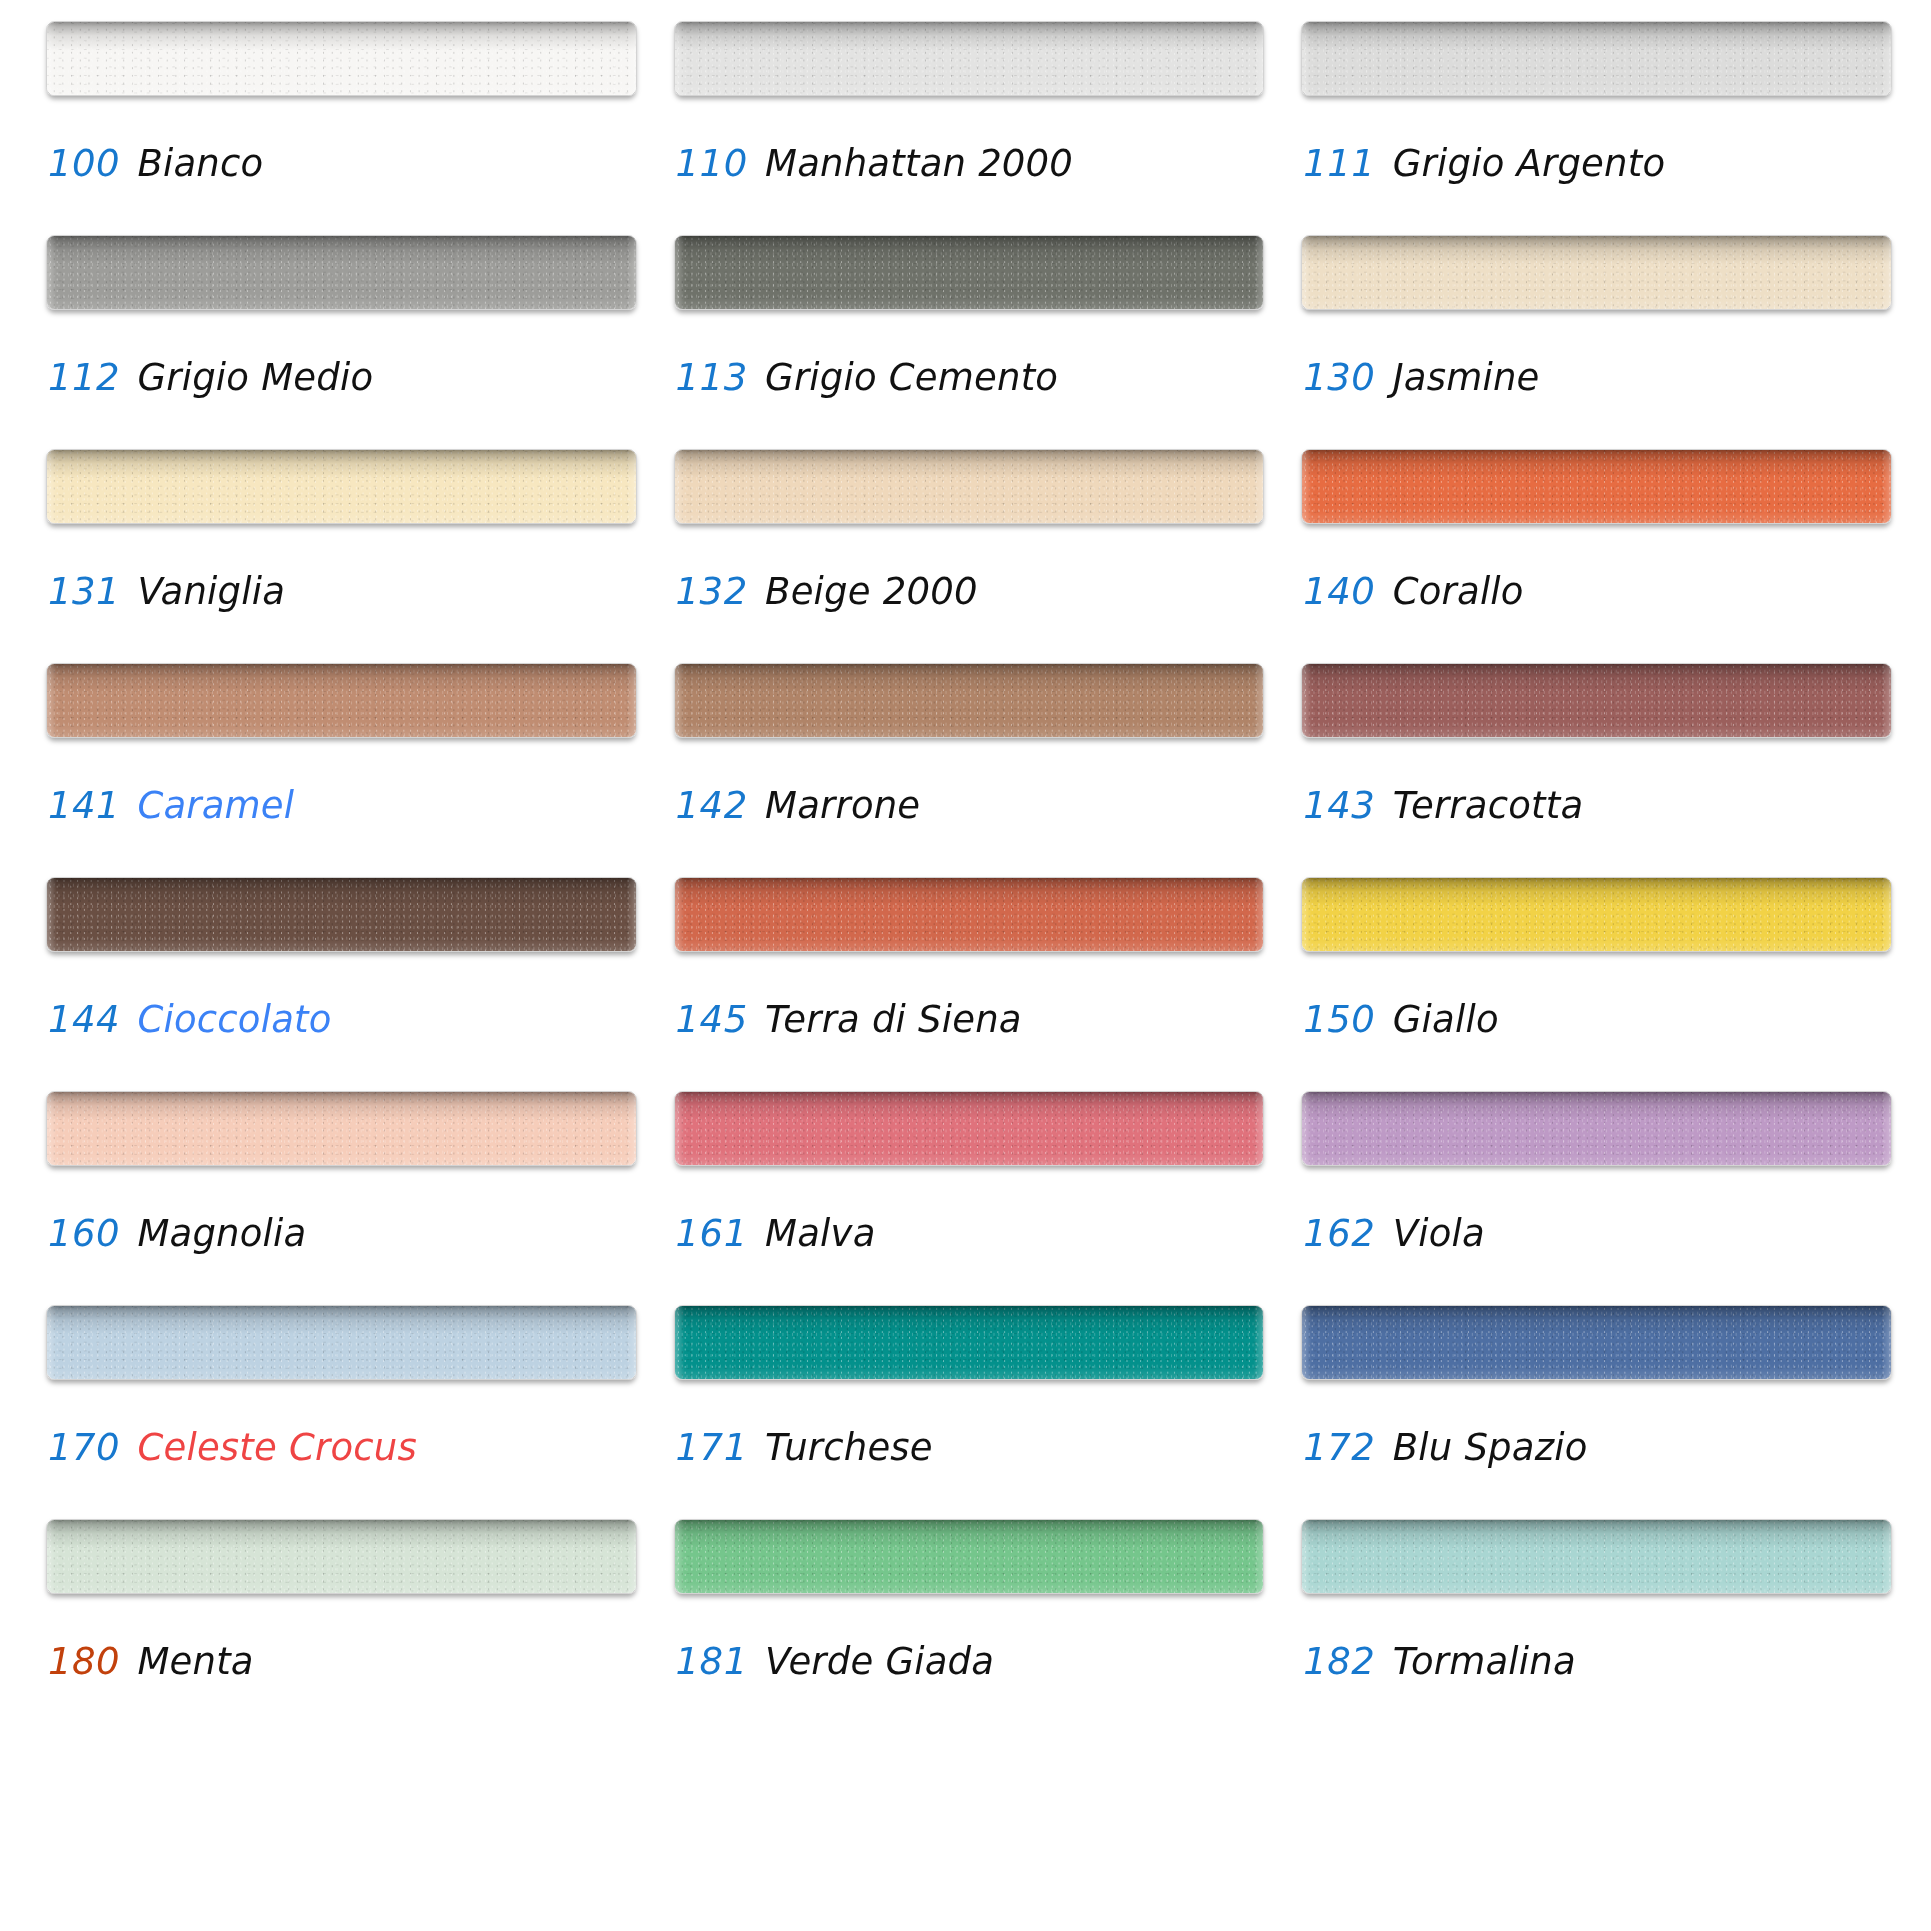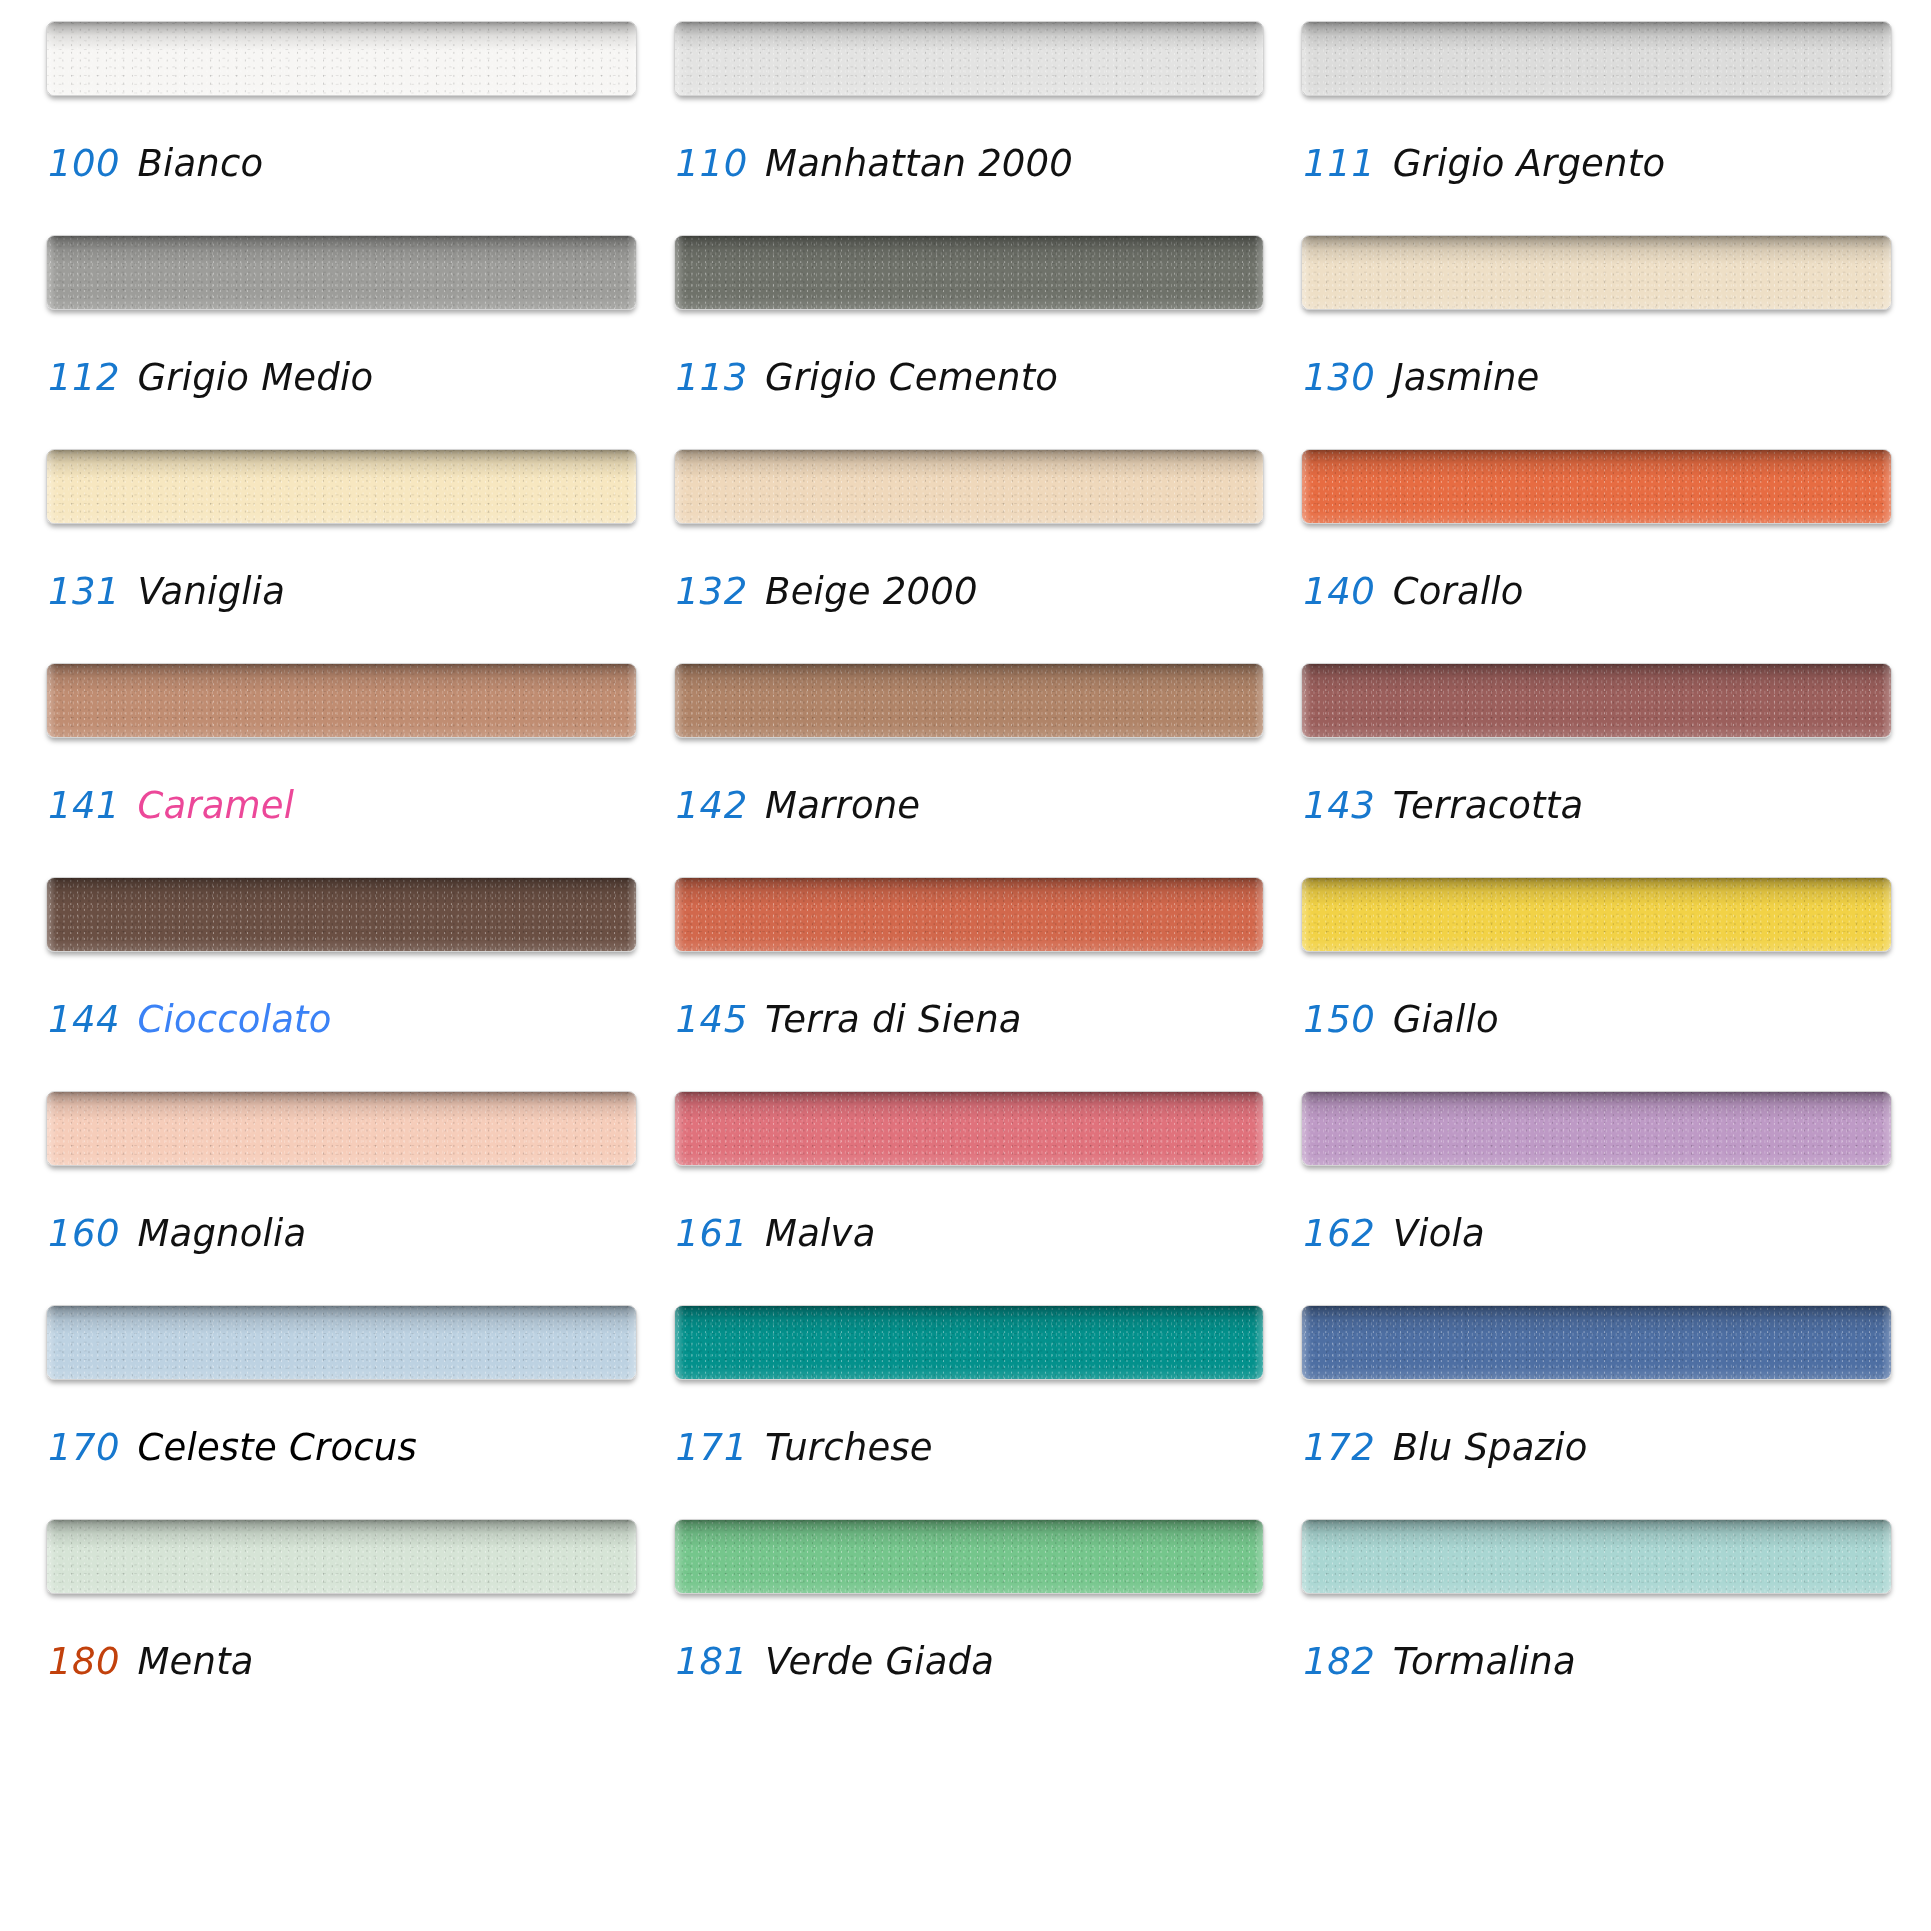--- a/index.html
+++ b/index.html
@@ -184,21 +184,21 @@
       </div>
       <div class="swatch-label"><span class="swatch-code" style="color: rgb(23, 120, 206);">140</span><span class="swatch-name" style="color: rgb(17, 17, 17);">Corallo</span></div>
     </div>
     <div class="swatch-cell">
       <div class="swatch-chip">
         <div class="chip-base" style="background: rgb(192, 141, 114);"></div>
         <div class="chip-grain"></div>
         <div class="chip-shade"></div>
         <div class="chip-ends"></div>
       </div>
-      <div class="swatch-label"><span class="swatch-code" style="color: rgb(23, 120, 206);">141</span><span class="swatch-name" style="color: #ec4899; text-align: center;">Caramel</span></div>
+      <div class="swatch-label"><span class="swatch-code" style="color: rgb(23, 120, 206);">141</span><span class="swatch-name" style="color: #3b82f6; text-align: center;">Caramel</span></div>
     </div>
     <div class="swatch-cell">
       <div class="swatch-chip">
         <div class="chip-base" style="background: rgb(176, 132, 104);"></div>
         <div class="chip-grain"></div>
         <div class="chip-shade"></div>
         <div class="chip-ends"></div>
       </div>
       <div class="swatch-label"><span class="swatch-code" style="color: rgb(23, 120, 206);">142</span><span class="swatch-name" style="color: rgb(17, 17, 17);">Marrone</span></div>
     </div>
@@ -265,21 +265,21 @@
       </div>
       <div class="swatch-label"><span class="swatch-code" style="color: rgb(23, 120, 206);">162</span><span class="swatch-name" style="color: rgb(17, 17, 17);">Viola</span></div>
     </div>
     <div class="swatch-cell">
       <div class="swatch-chip">
         <div class="chip-base" style="background: rgb(189, 210, 226);"></div>
         <div class="chip-grain"></div>
         <div class="chip-shade"></div>
         <div class="chip-ends"></div>
       </div>
-      <div class="swatch-label"><span class="swatch-code" style="color: rgb(23, 120, 206);">170</span><span class="swatch-name" style="color: #000000;">Celeste Crocus</span></div>
+      <div class="swatch-label"><span class="swatch-code" style="color: rgb(23, 120, 206);">170</span><span class="swatch-name" style="color: #ef4444;">Celeste Crocus</span></div>
     </div>
     <div class="swatch-cell">
       <div class="swatch-chip">
         <div class="chip-base" style="background: rgb(3, 145, 140);"></div>
         <div class="chip-grain"></div>
         <div class="chip-shade"></div>
         <div class="chip-ends"></div>
       </div>
       <div class="swatch-label"><span class="swatch-code" style="color: rgb(23, 120, 206);">171</span><span class="swatch-name" style="color: rgb(17, 17, 17);">Turchese</span></div>
     </div>

